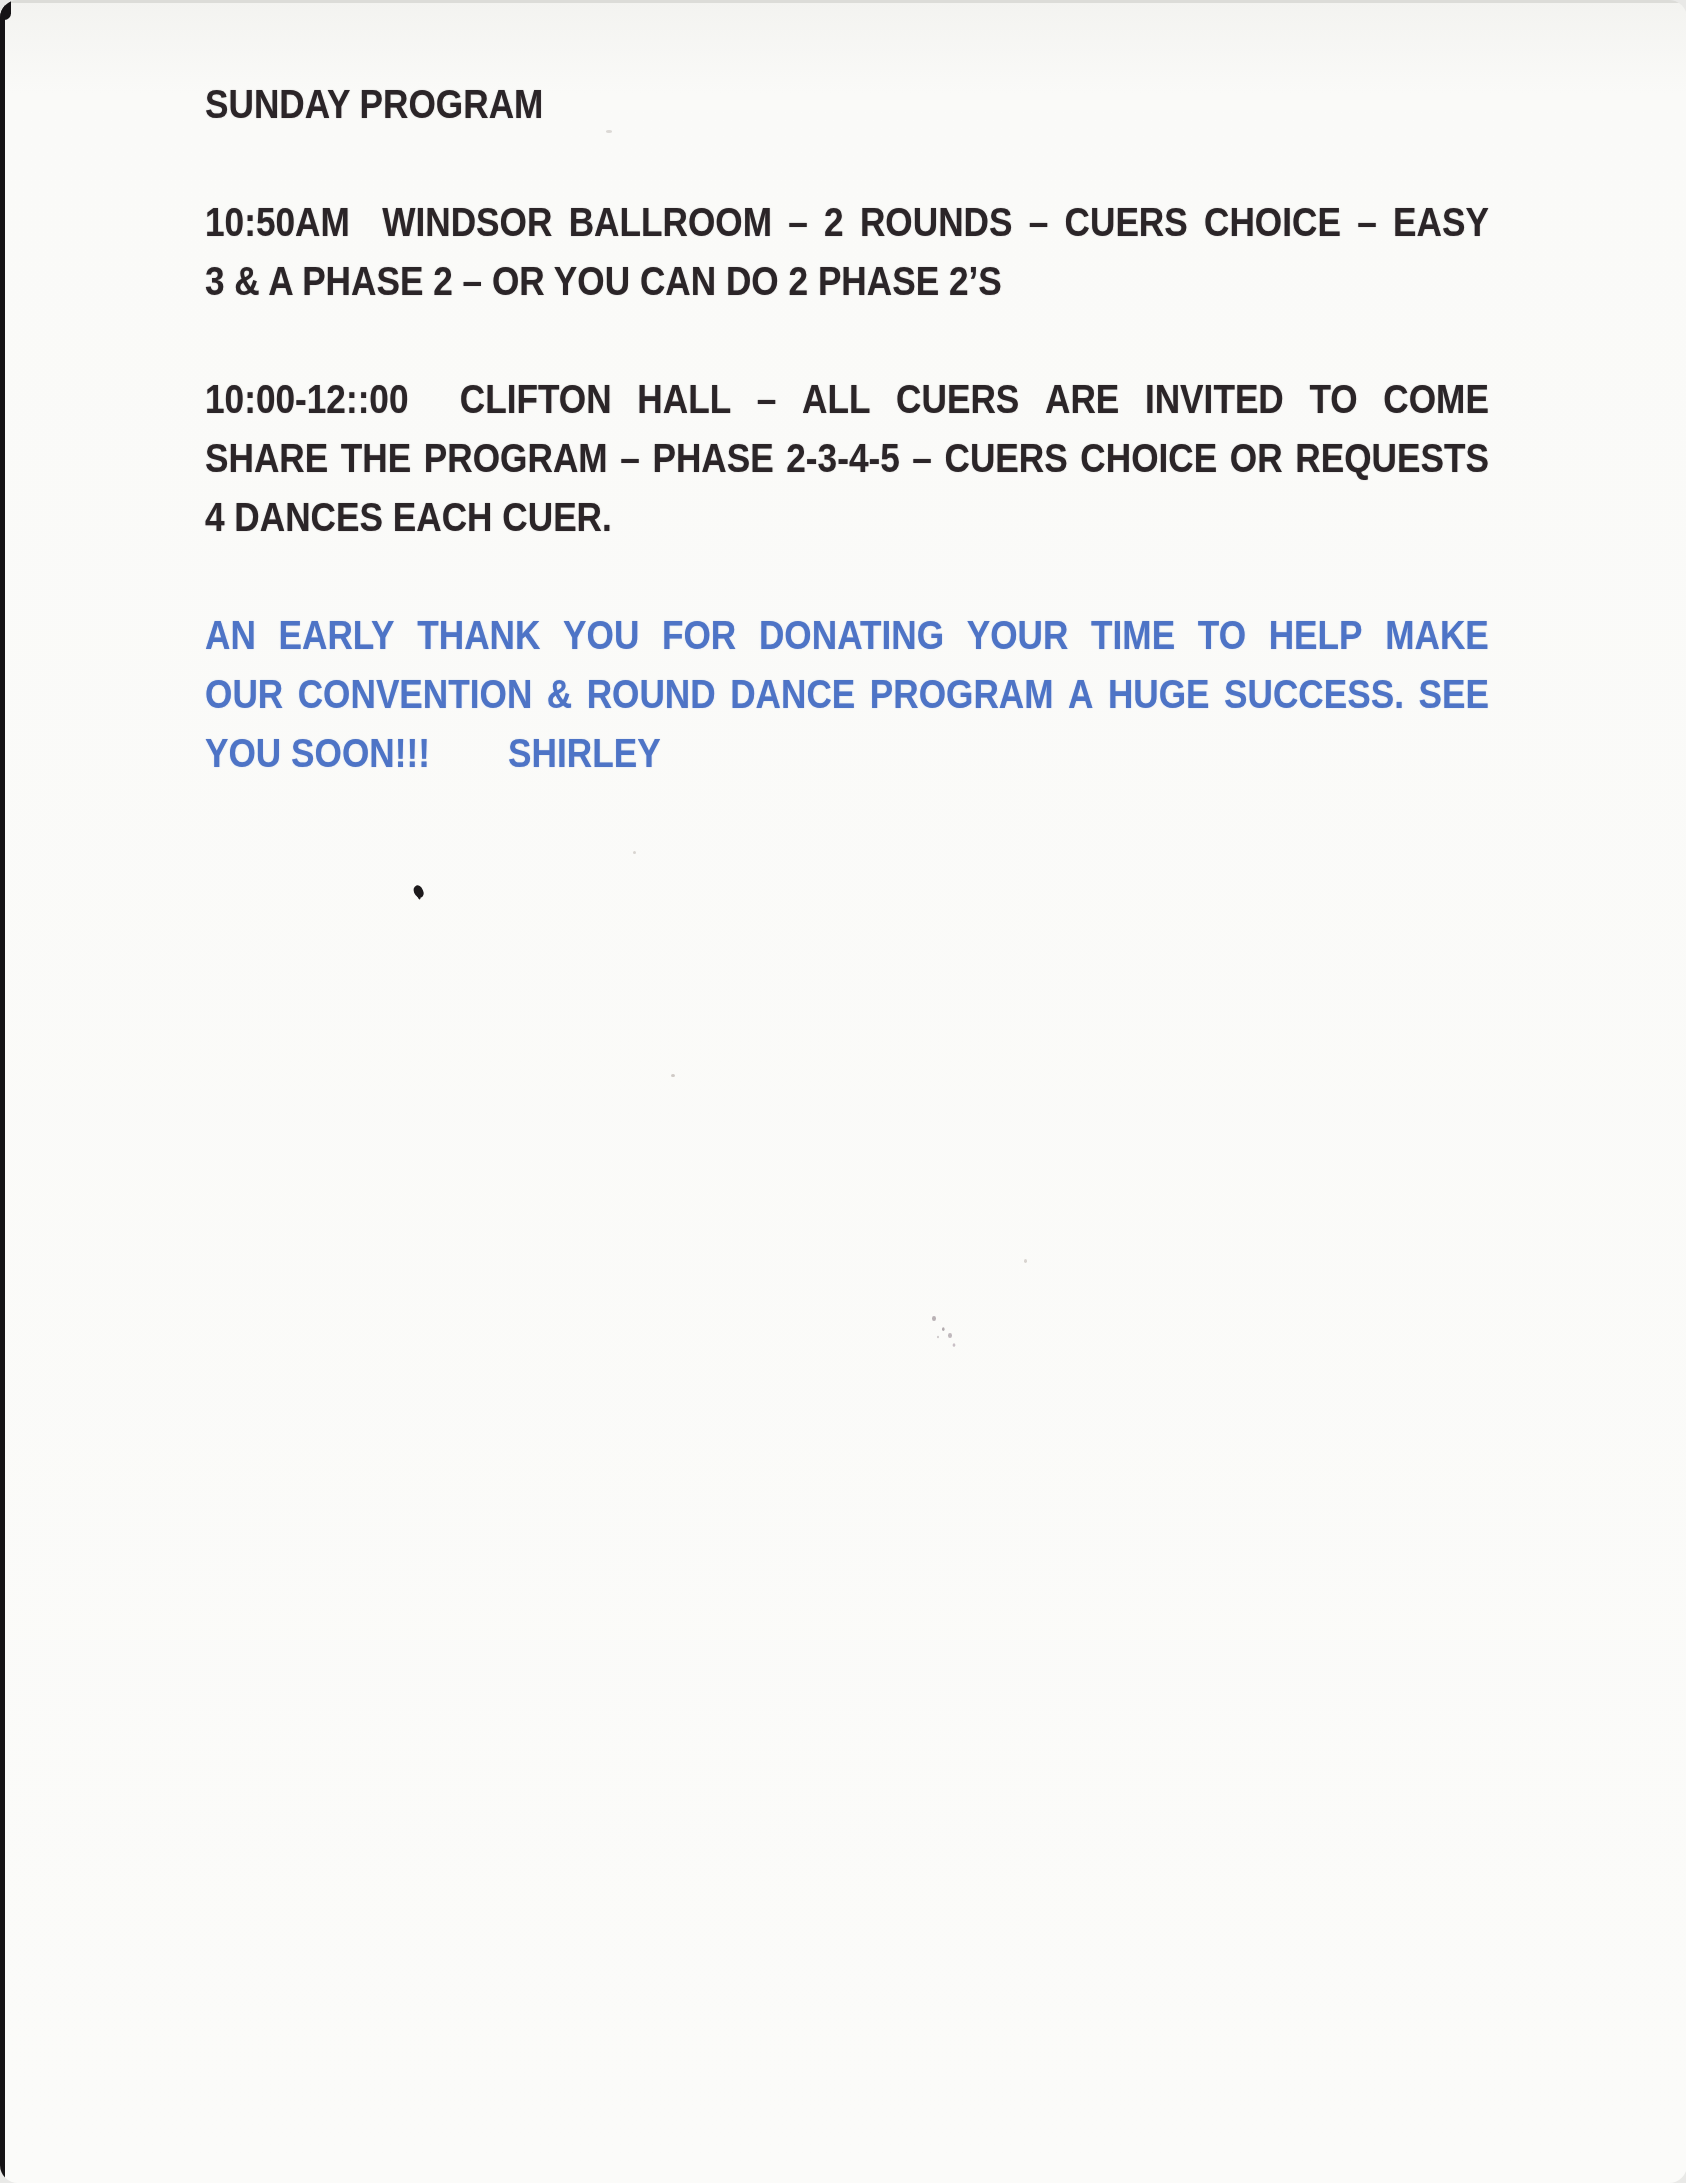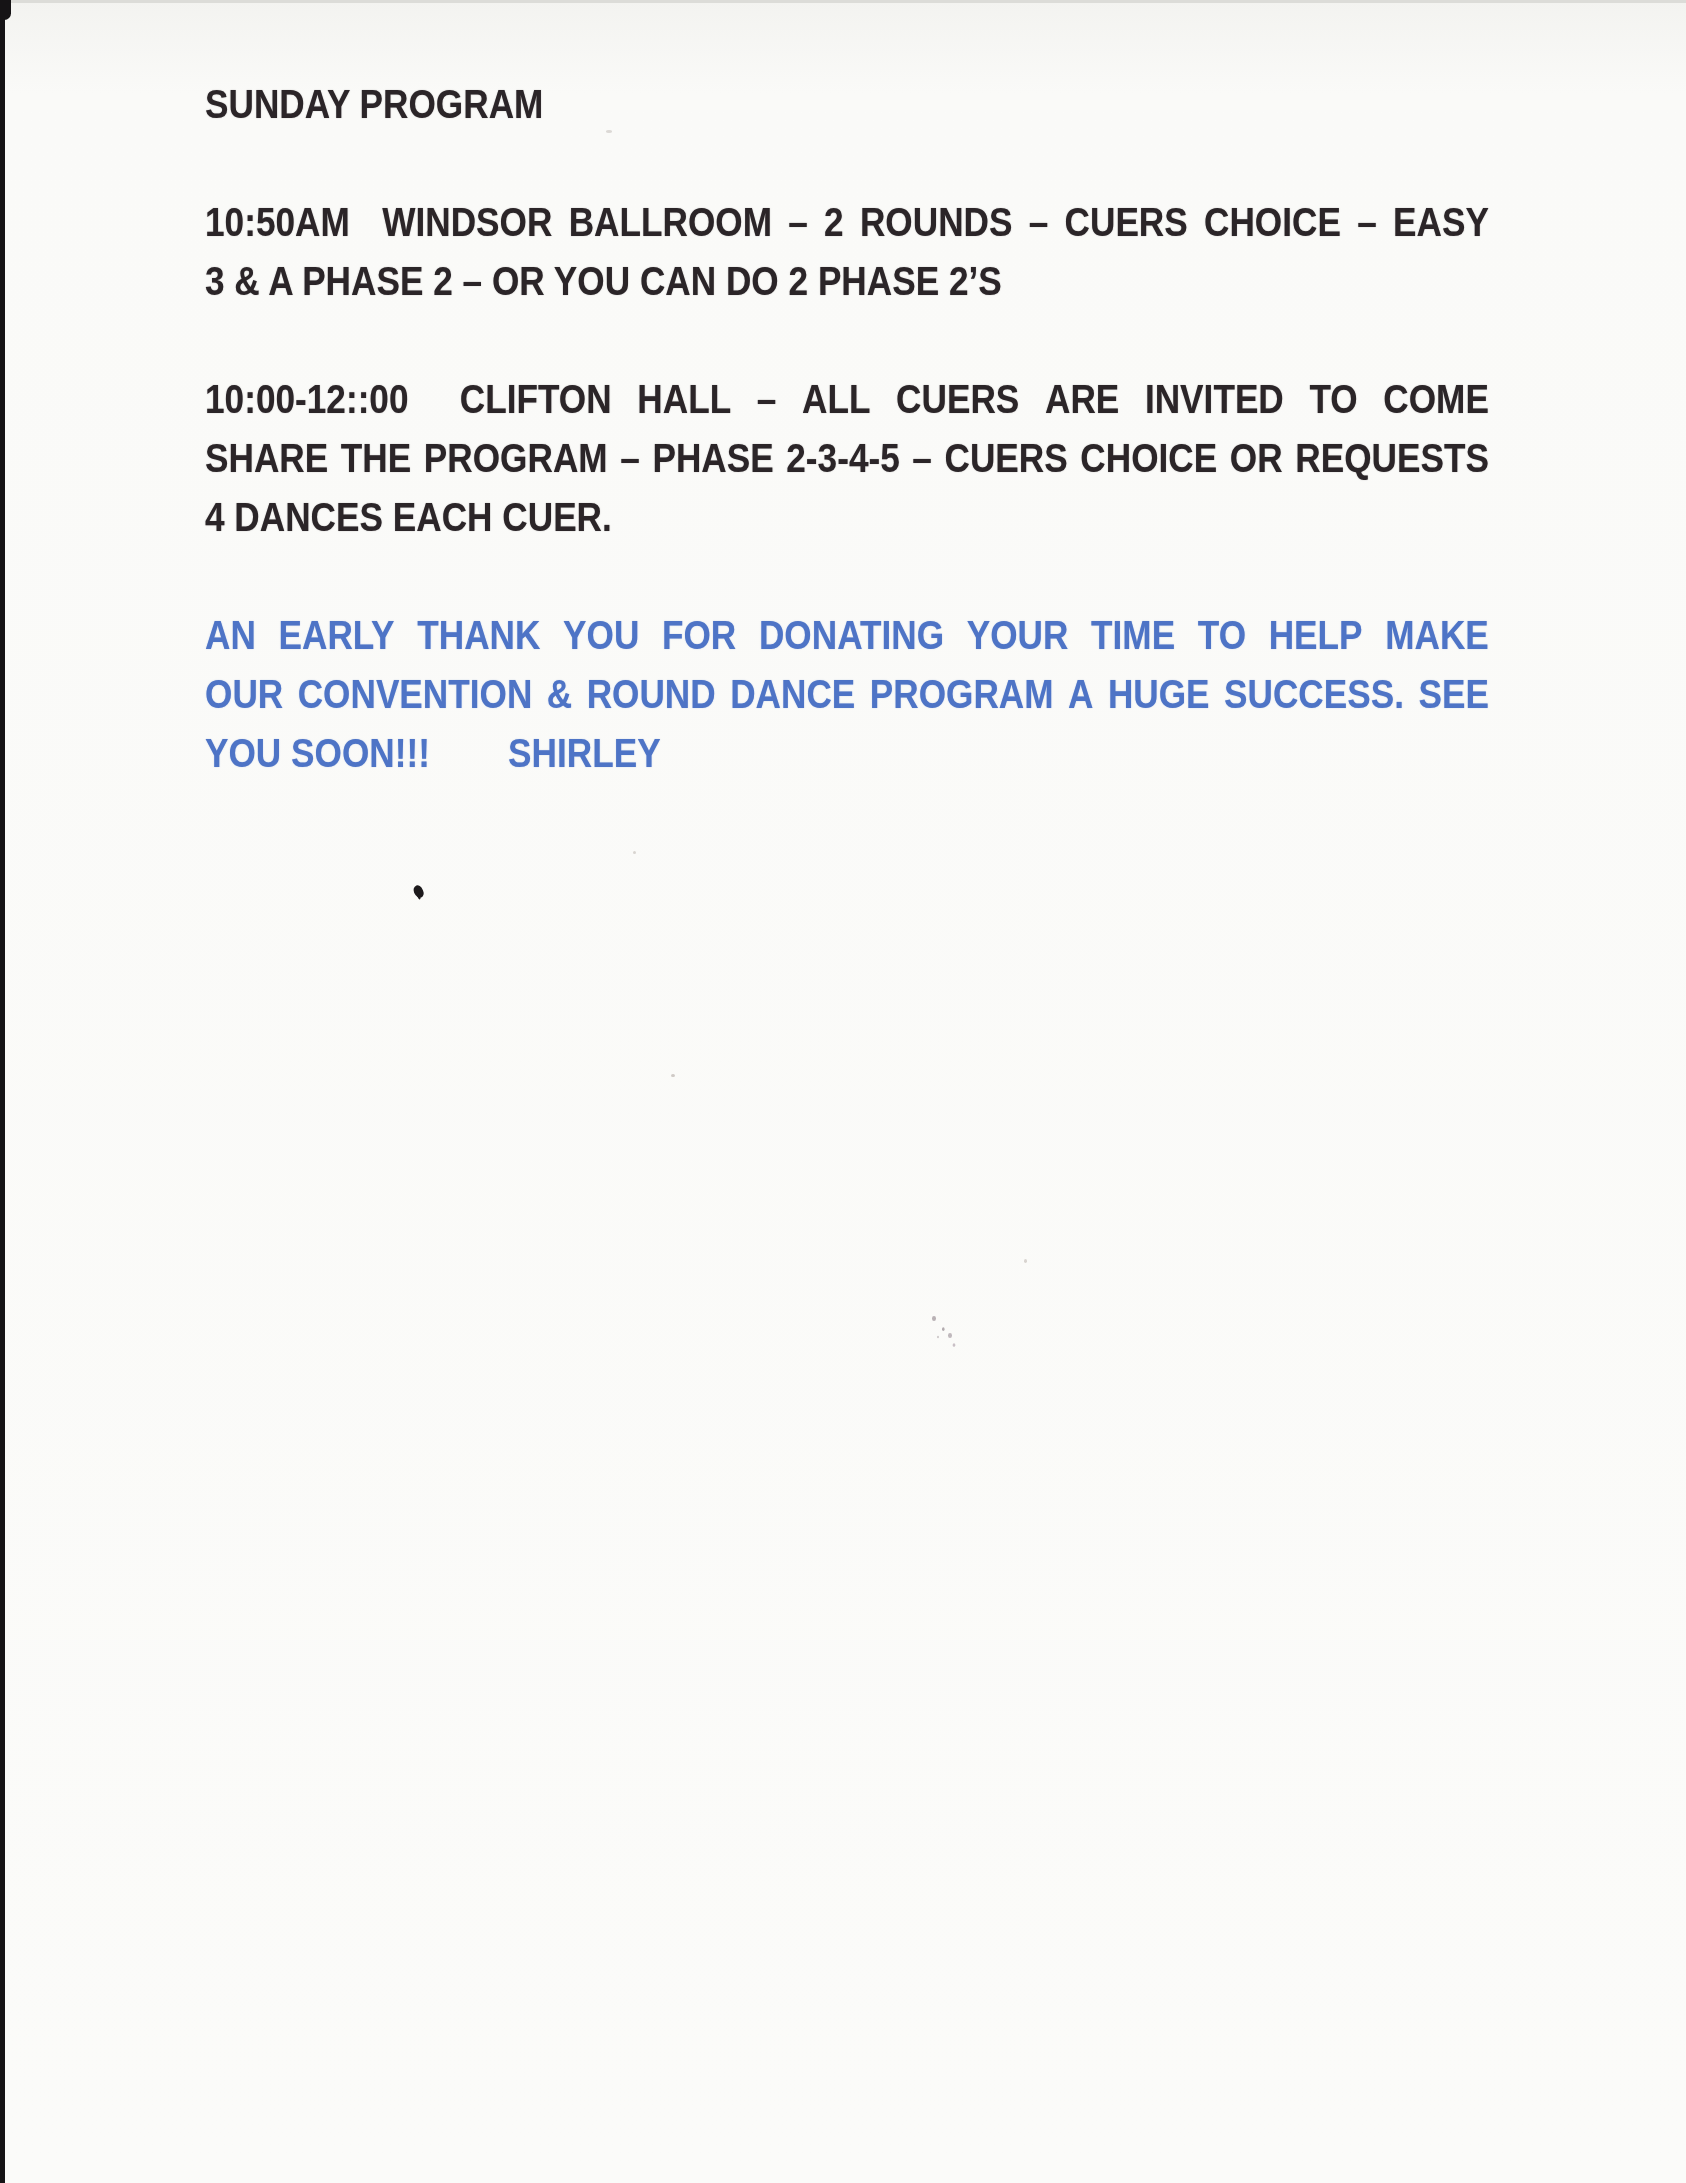--- a/index.html
+++ b/index.html
@@ -3,20 +3,21 @@
 <meta charset="utf-8">
 <style>
   html, body { margin: 0; padding: 0; background: #e9e9e7; }
   .page {
     position: relative;
     width: 1687px;
     height: 2183px;
     background: linear-gradient(180deg, #f3f3f0 0px, #fafaf8 93px, #fbfbf9 100%);
     overflow: hidden;
     font-family: "Liberation Sans", "DejaVu Sans", sans-serif;
+    border-radius: 18px;
   }
   
   .edge-left {
     position: absolute; left: 0; top: 0;
     width: 5.3px; height: 2183px;
     background: #151315;
   }
   .edge-notch {
     position: absolute; left: 0; top: 0;
     width: 10.6px; height: 20px;

